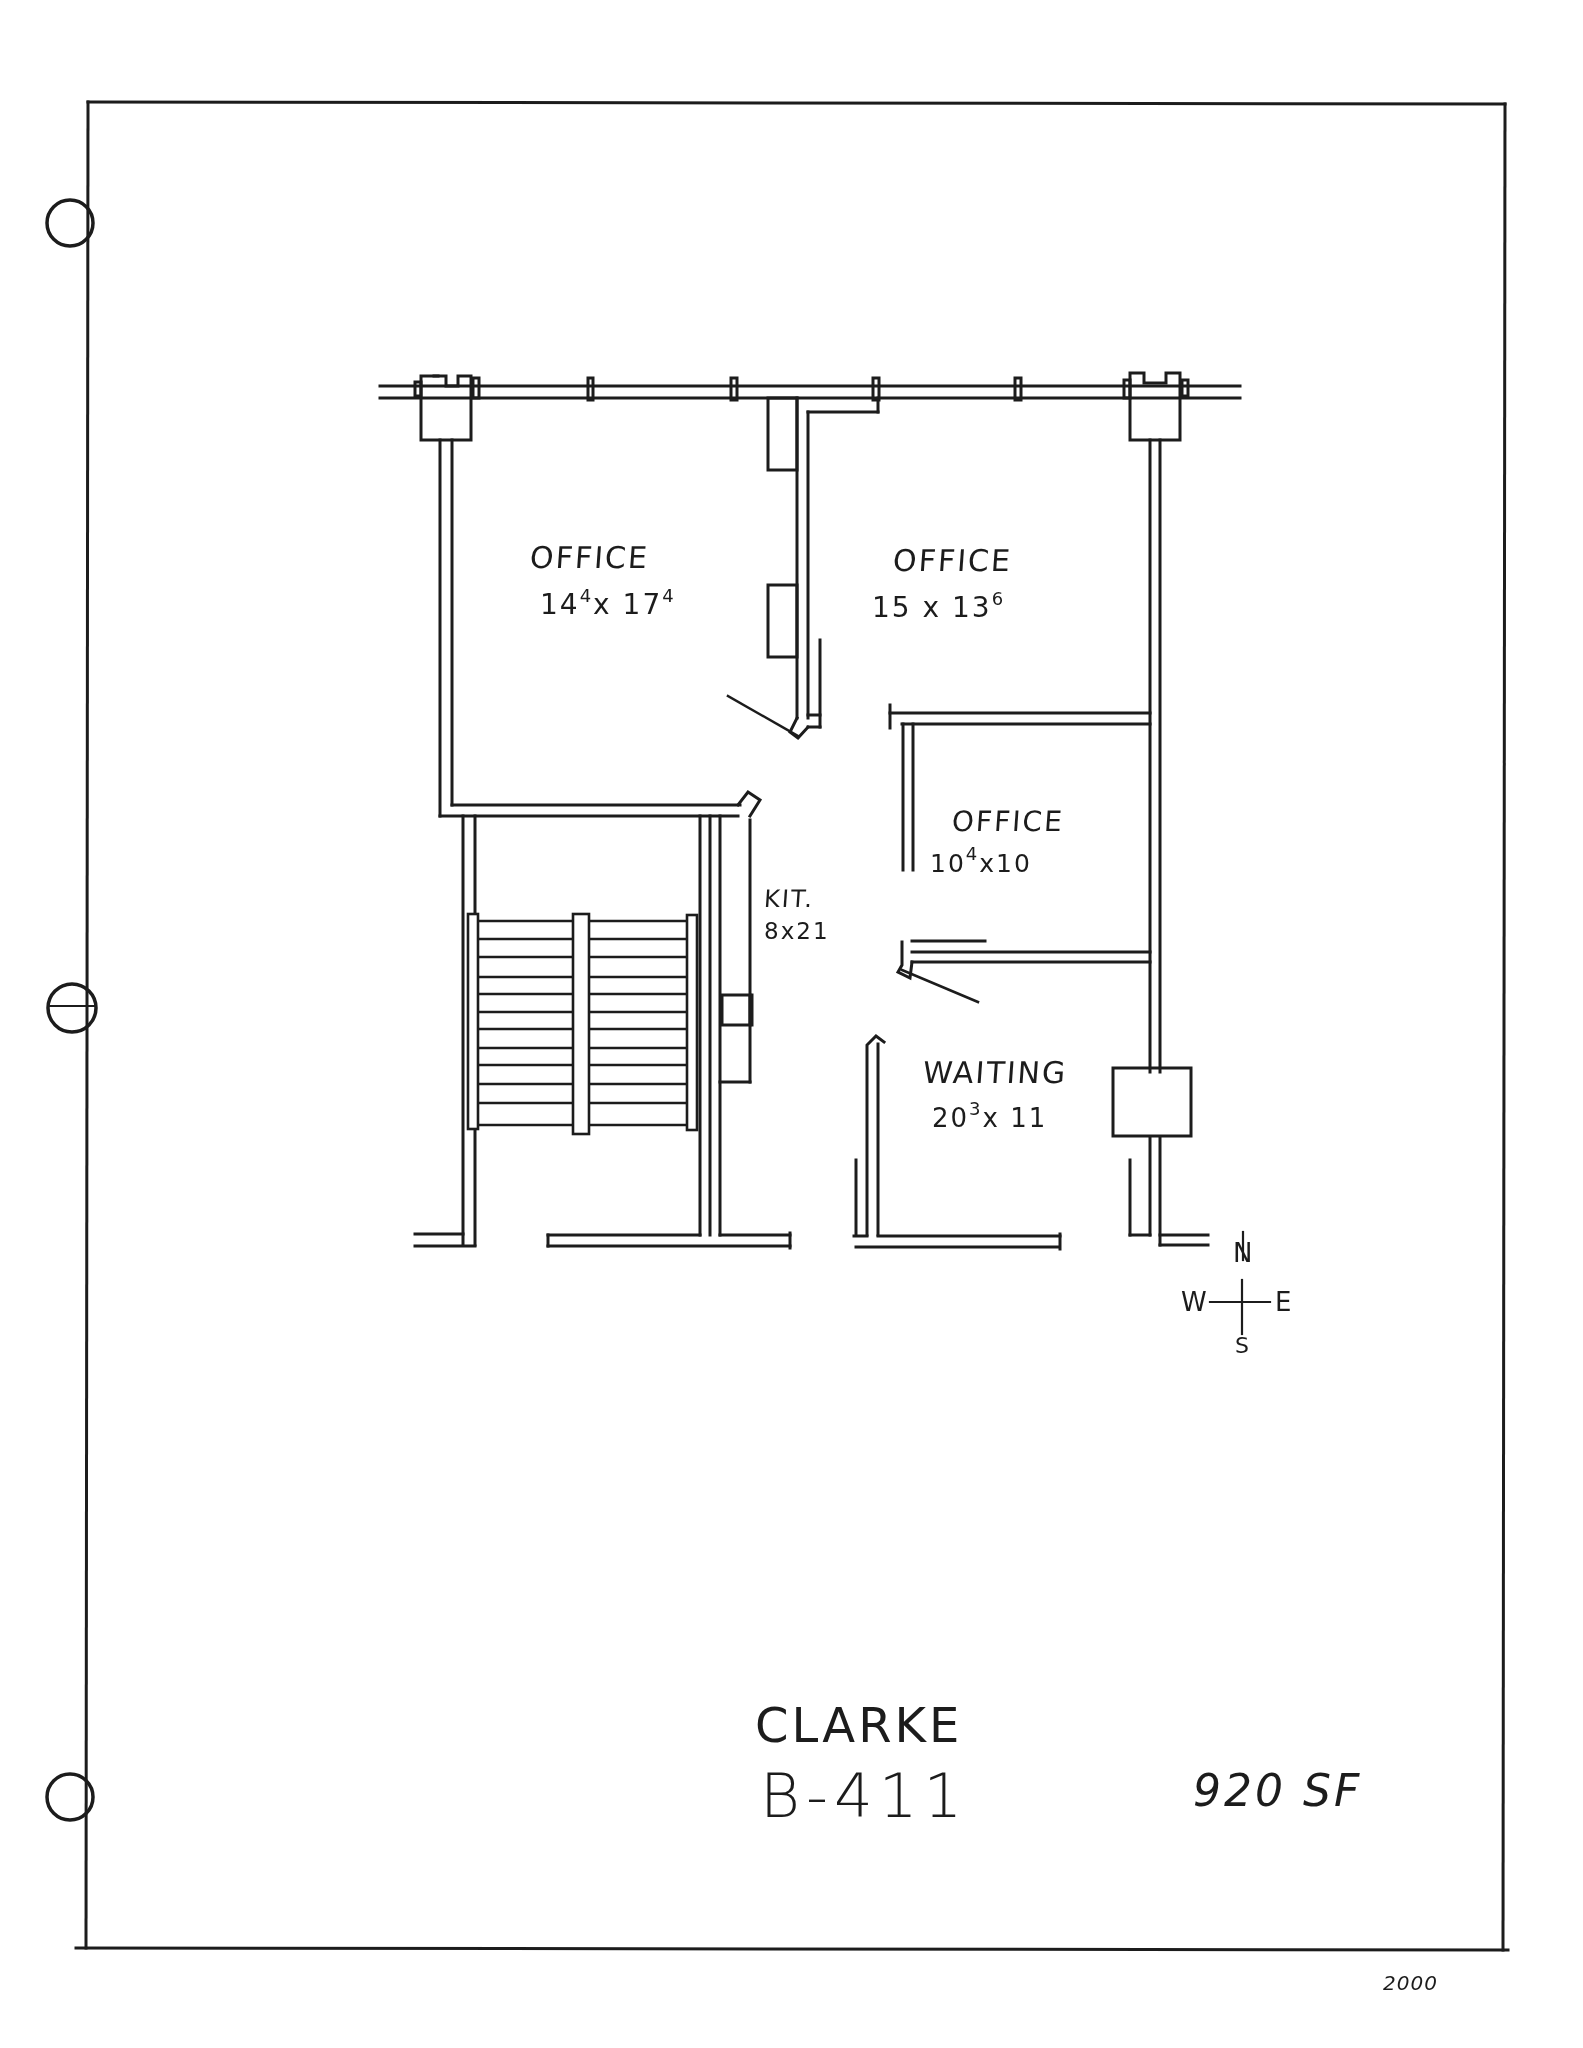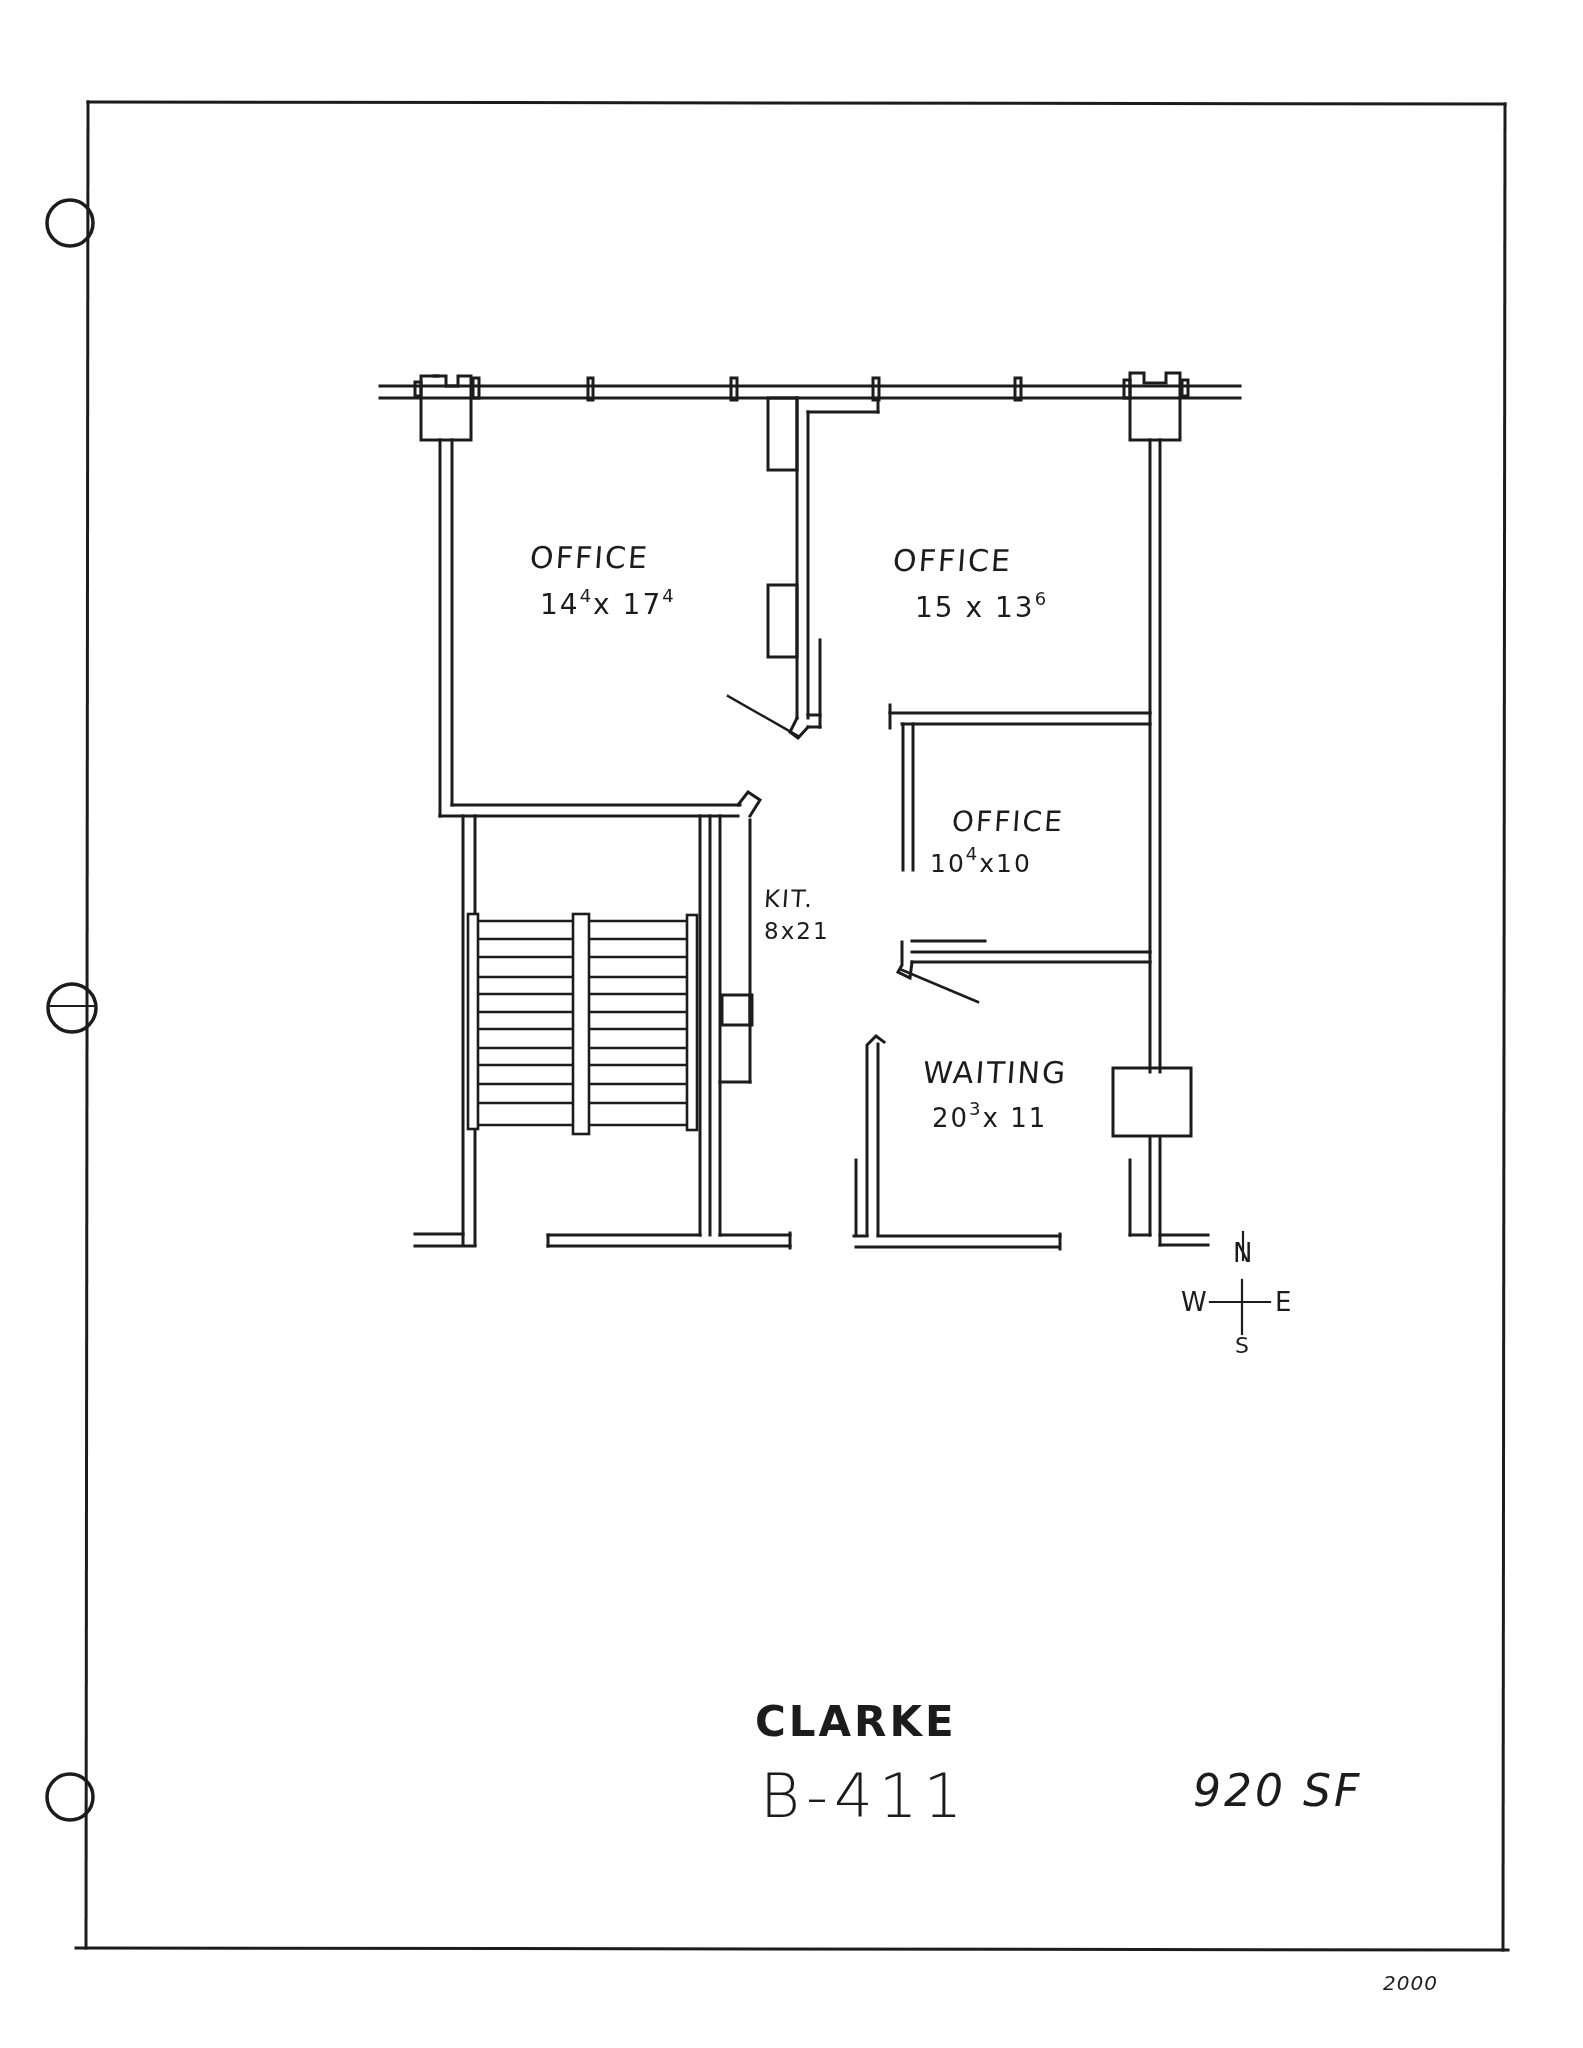--- a/index.html
+++ b/index.html
@@ -5,21 +5,21 @@
   html, body { margin: 0; padding: 0; background: #ffffff; }
   body { width: 1583px; height: 2048px; position: relative; overflow: hidden;
          font-family: "DejaVu Sans", sans-serif; color: #1a1a1a; }
   .stage { position: absolute; left: 0; top: 0; width: 1583px; height: 2048px; }
   svg.plan { position: absolute; left: 0; top: 0; }
   .lbl { position: absolute; font-family: "DejaVu Sans", sans-serif; color: #1c1c1c;
          white-space: nowrap; letter-spacing: 2px; font-weight: normal; }
   .room-name { font-size: 30px; transform: skewX(-4deg); }
   .room-dim { font-size: 28px; text-align: center; }
   .room-dim sup { font-size: 18px; vertical-align: 12px; }
-  .title-name { font-size: 42px; letter-spacing: 3px; font-weight: 700; }
+  .title-name { font-size: 48px; letter-spacing: 3px; font-weight: 400; }
   .title-unit { font-size: 61px; letter-spacing: 6px; font-weight: 300; }
   .area { font-size: 44px; letter-spacing: 3px; font-style: italic; margin-left: 36px; }
   .footer-num { font-size: 20px; font-style: italic; letter-spacing: 1px; margin-top: 47px; }
   .compass-l { font-size: 26px; }
 </style>
 </head>
 <body>
 
 <div class="stage">
 
@@ -172,21 +172,21 @@
     </g>
   </svg>
 
   <div class="lbl room-name" style="left:530px; top:540px;">OFFICE</div>
   <div class="lbl room-dim" style="left:540px; top:585px;">
     <span>14</span><sup>4</sup><span>x</span>
     <span>17</span><sup>4</sup>
   </div>
 
   <div class="lbl room-name" style="left:893px; top:543px;">OFFICE</div>
-  <div class="lbl room-dim" style="left:915px; top:588px;">
+  <div class="lbl room-dim" style="left:872px; top:588px;">
     <span>15</span>
     <span>x</span>
     <span>13</span><sup>6</sup>
   </div>
 
   <div class="lbl room-name" style="left:952px; top:805px; font-size:28px;">OFFICE</div>
   <div class="lbl room-dim" style="left:930px; top:843px; font-size:25px;">
     <span>10</span><sup>4</sup><span>x</span><span>10</span>
   </div>
 

